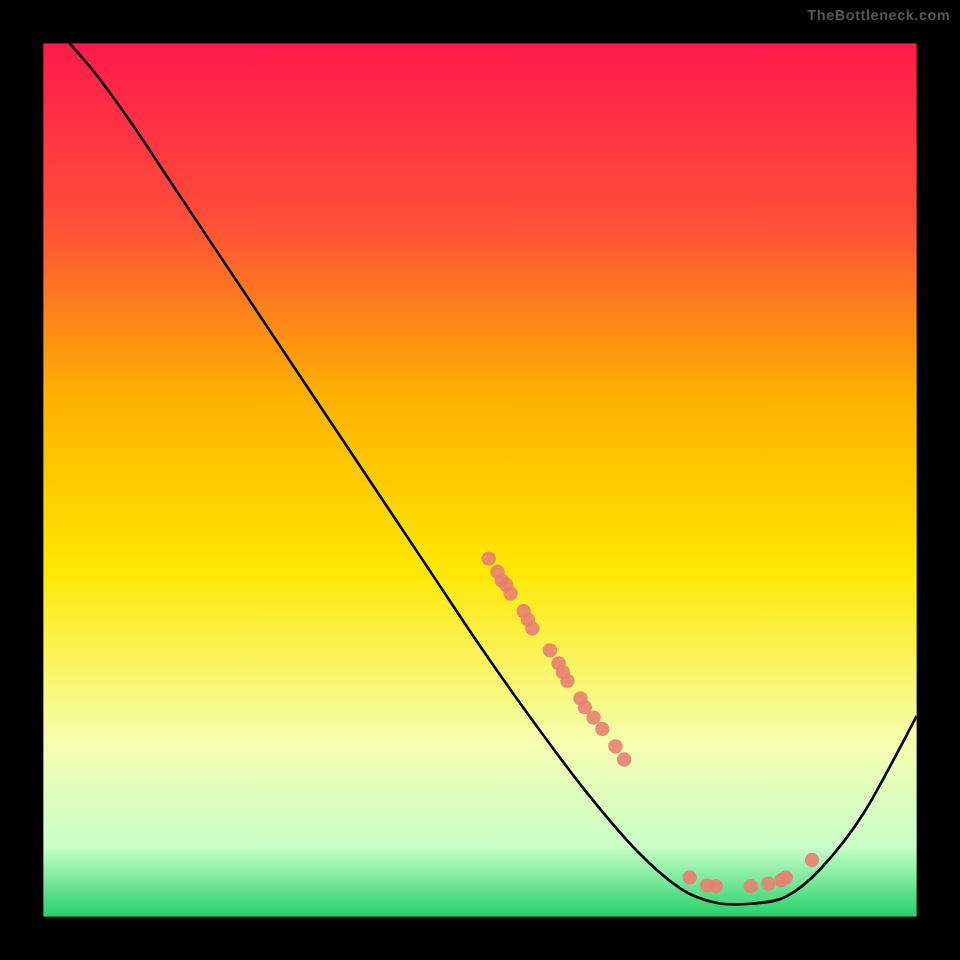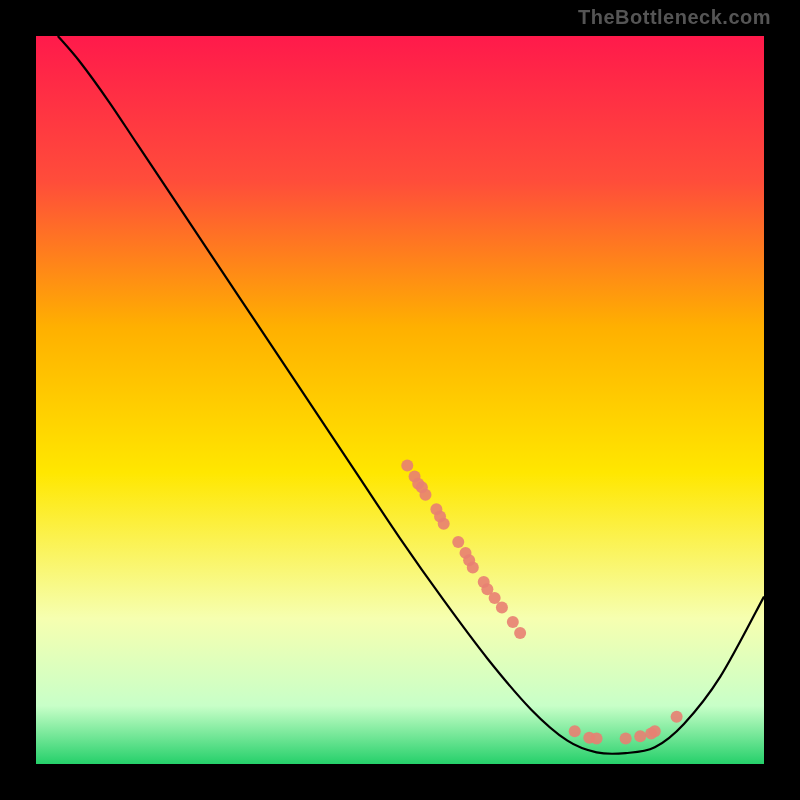--- a/index.html
+++ b/index.html
@@ -13,23 +13,23 @@
   }
   .outer {
     position: relative;
     width: 800px;
     height: 800px;
     background: #000;
   }
   .watermark {
     position: absolute;
     top: 6px;
-    right: 29px;
+    right: 8px;
     color: #555;
-    font-size: 20px;
+    font-size: 12px;
     font-weight: 600;
     letter-spacing: 0.5px;
     z-index: 10;
   }
   .plot-wrap {
     position: absolute;
     left: 36px;
     top: 36px;
     width: 728px;
     height: 728px;

